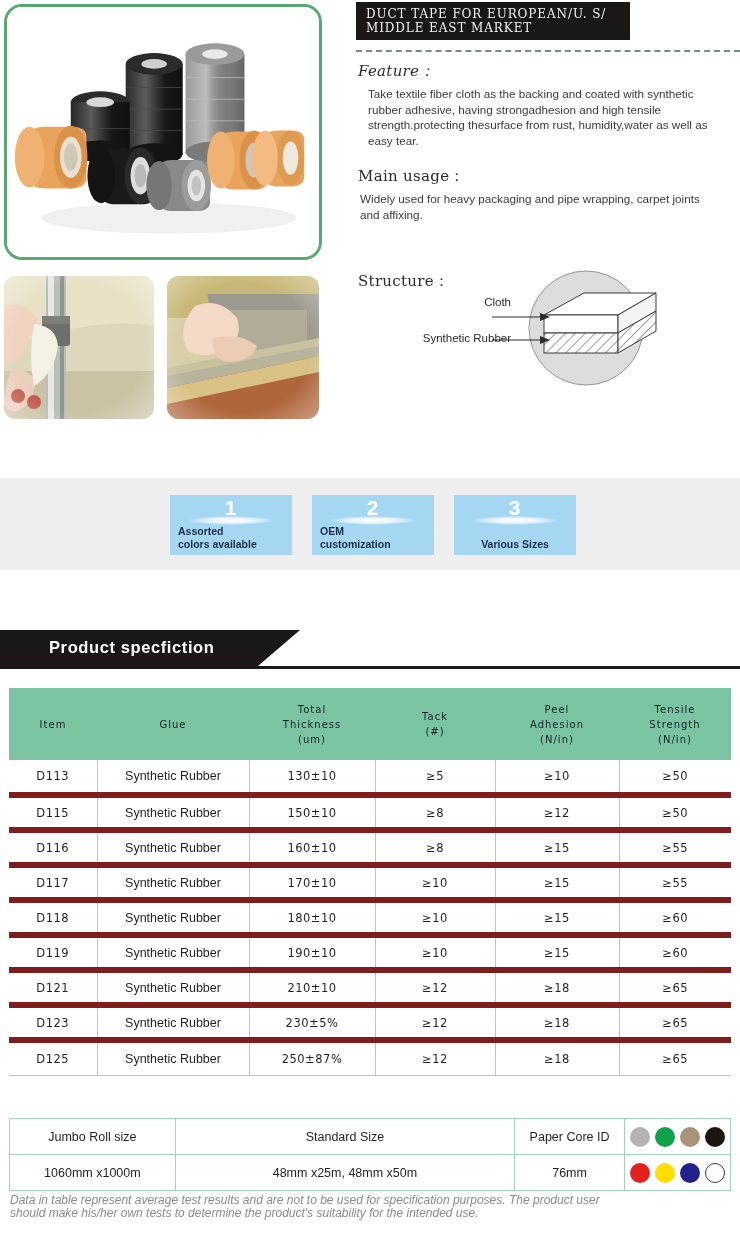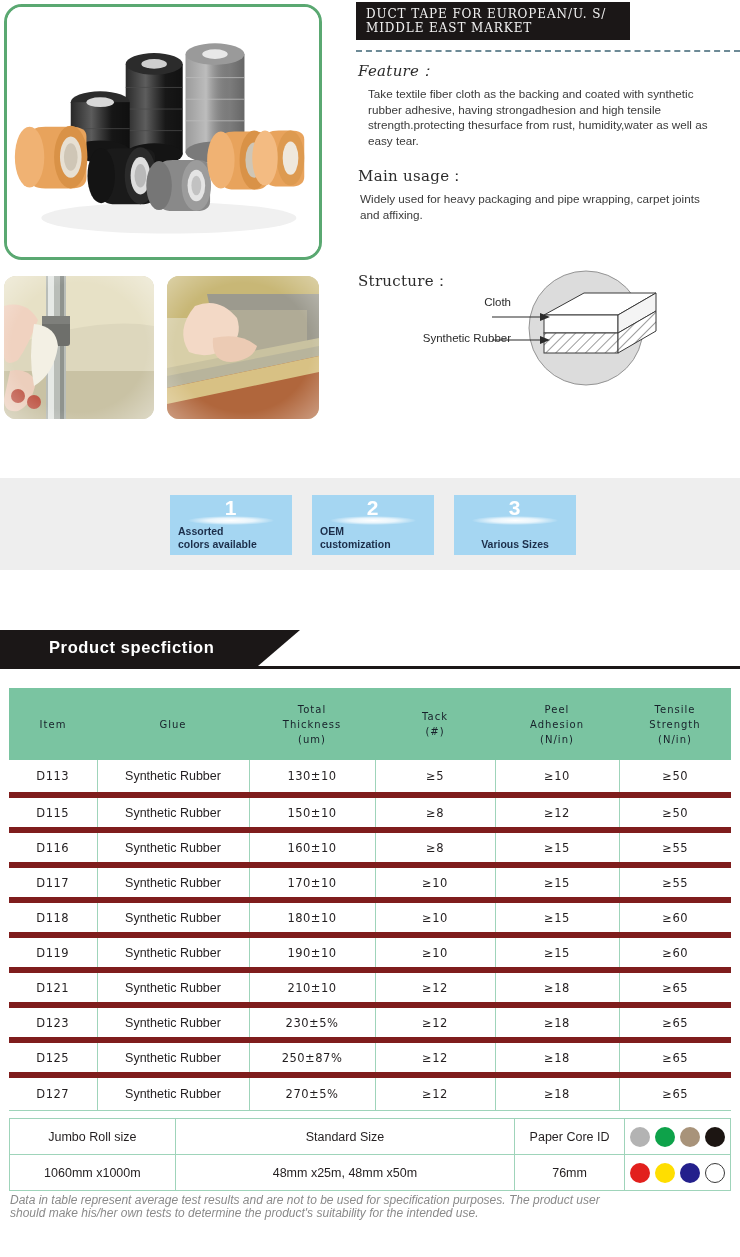--- a/index.html
+++ b/index.html
@@ -570,28 +570,20 @@
         <td class="col-glue glue-cell">Synthetic Rubber</td>
         <td class="col-thick">230±5%</td>
         <td class="col-tack">≥12</td>
         <td class="col-peel">≥18</td>
         <td class="col-tens">≥65</td>
       </tr>
       <tr>
         <td class="col-item">D125</td>
         <td class="col-glue glue-cell">Synthetic Rubber</td>
         <td class="col-thick">250±87%</td>
-        <td class="col-tack">≥12</td>
-        <td class="col-peel">≥18</td>
-        <td class="col-tens">≥65</td>
-      </tr>
-      <tr>
-        <td class="col-item">D127</td>
-        <td class="col-glue glue-cell">Synthetic Rubber</td>
-        <td class="col-thick">270±5%</td>
         <td class="col-tack">≥12</td>
         <td class="col-peel">≥18</td>
         <td class="col-tens">≥65</td>
       </tr>
     </tbody>
 </table>
 
 <table class="size-table">
   <tbody>
     <tr>

